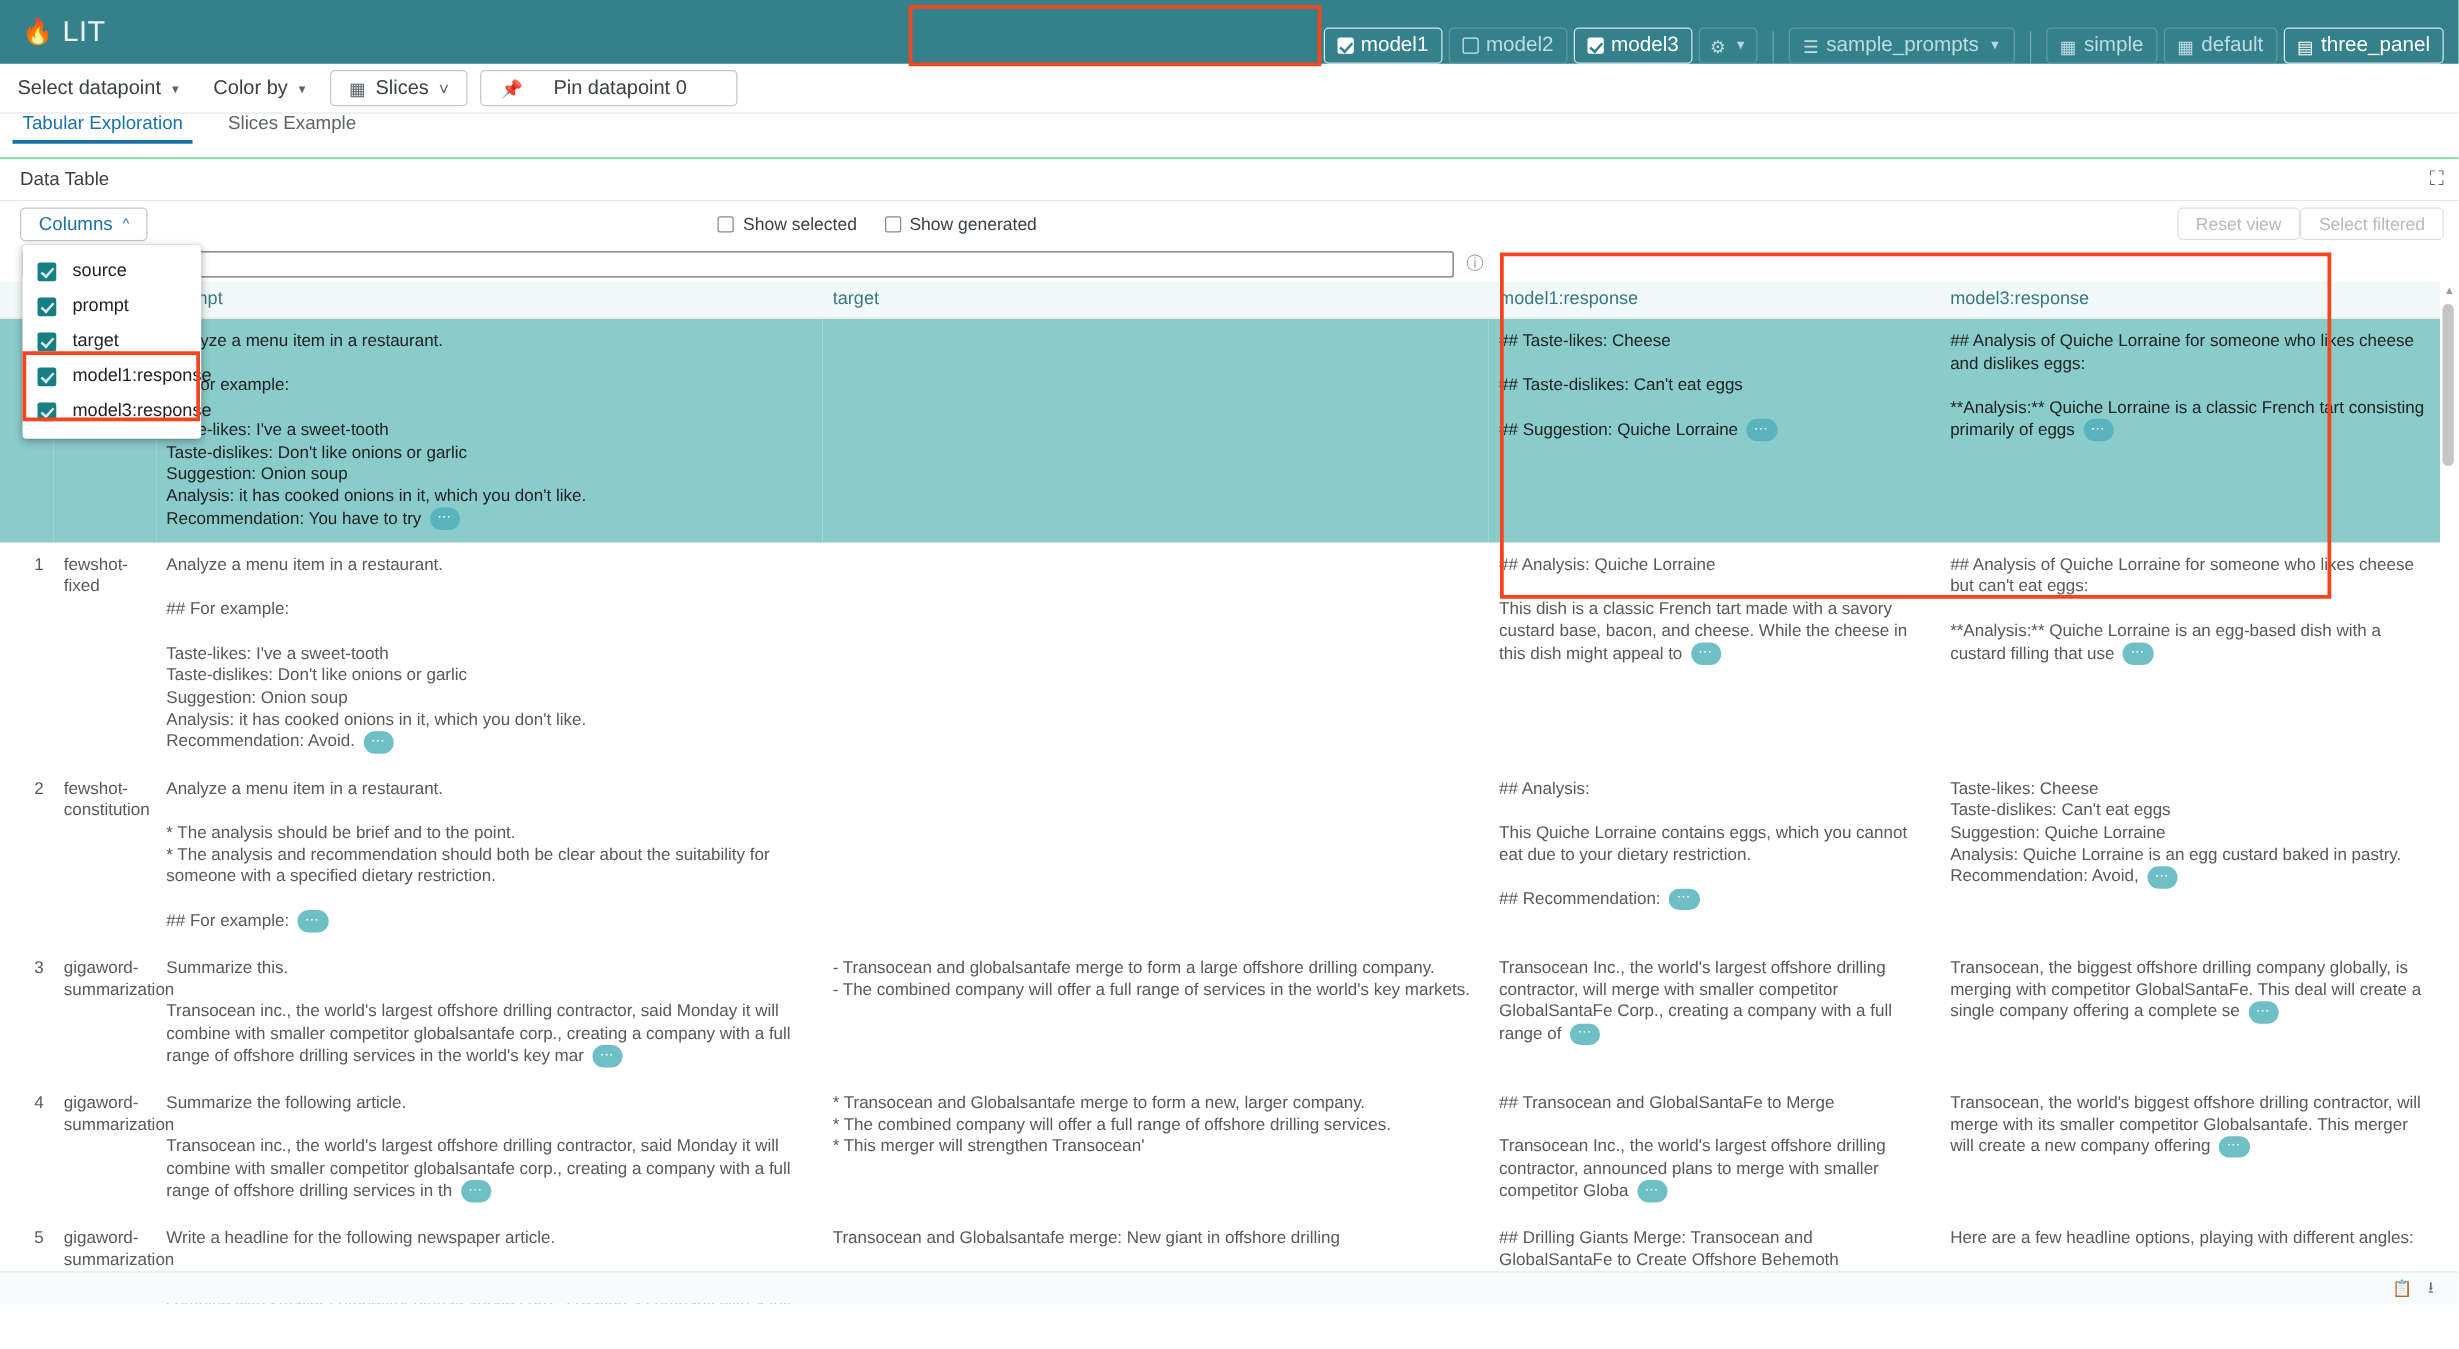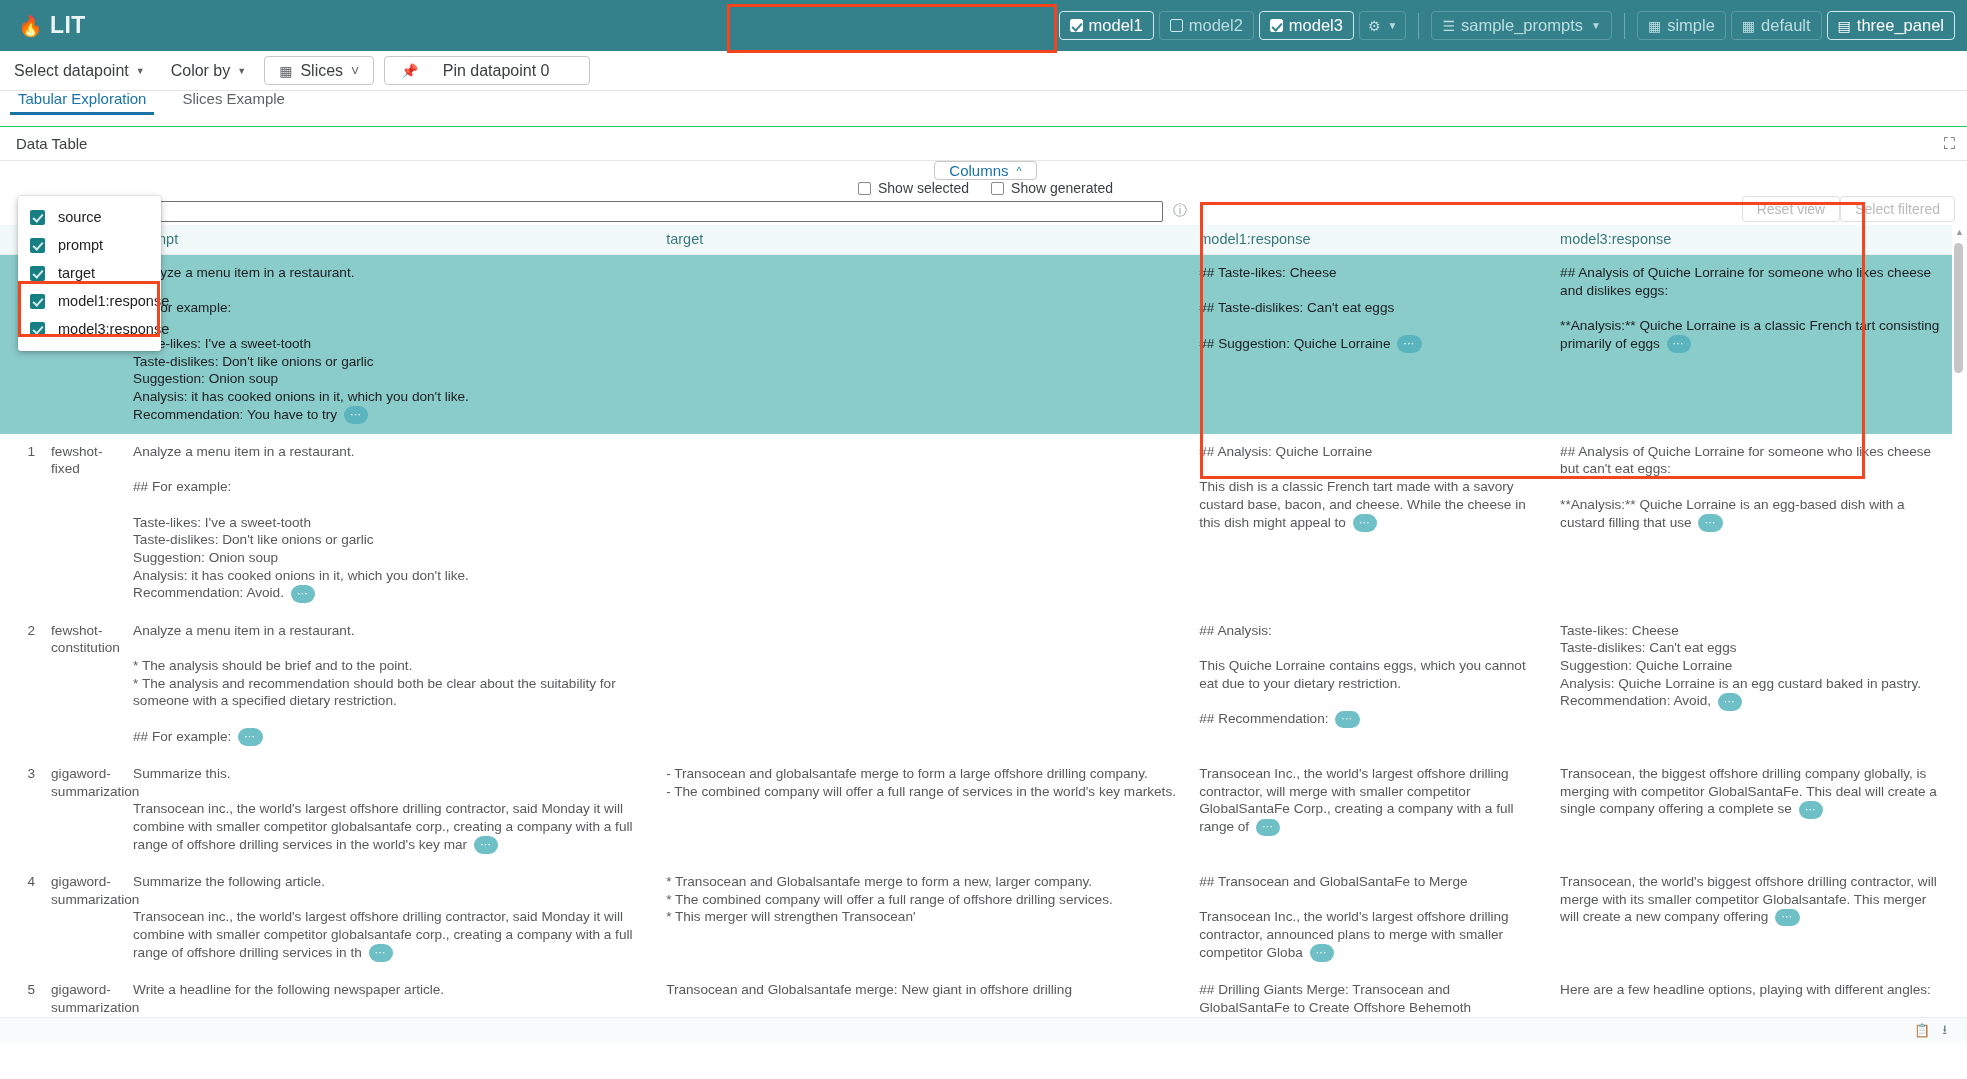--- a/index.html
+++ b/index.html
@@ -18,25 +18,25 @@
     position: relative;
     height: 51px;
     background: #34808b;
     display: flex;
     align-items: center;
     padding: 0 10px;
     color: #fff;
   }
   .brand { display: flex; align-items: center; gap: 7px; padding-left: 8px; }
   .brand-flame { font-size: 20px; line-height: 1; }
-  .brand-name { font-size: 23px; letter-spacing: .5px; color: #eaf4f5; font-weight: 700; }
+  .brand-name { font-size: 23px; letter-spacing: .5px; color: #eaf4f5; font-weight: 400; }
 
   .topbar-center {
     position: absolute; left: 0; right: 0; top: 0; height: 51px;
-    display: flex; align-items: center; justify-content: flex-end;
+    display: flex; align-items: flex-end; justify-content: flex-end;
     padding-right: 12px;
     pointer-events: none;
   }
   .tb-group { display: flex; align-items: center; gap: 5px; pointer-events: auto; }
   .tb-sep { width: 1px; height: 26px; background: #6ea9b1; margin: 0 12px; }
 
   .chip {
     display: inline-flex; align-items: center; gap: 6px;
     height: 29px; padding: 0 10px;
     border: 1px solid #5c9ba4; border-radius: 4px;
@@ -97,21 +97,21 @@
   .module-head {
     height: 34px; display: flex; align-items: center; justify-content: space-between;
     padding: 0 12px 0 16px; border-bottom: 1px solid #e6e6e6; background: #fff;
   }
   .module-title { font-size: 15px; color: #3c4043; }
   .expand-ico { color: #5f6368; font-size: 16px; cursor: pointer; }
 
   
   .tbl-toolbar {
     height: 36px; display: flex; align-items: center; padding: 0 12px 0 16px;
-    position: relative; background: #fff; flex-direction: column;
+    position: relative; background: #fff;
   }
   .columns-btn {
     display: inline-flex; align-items: center; gap: 8px; height: 27px; padding: 0 14px;
     border: 1px solid #c6c6c6; border-radius: 4px; background: #fff;
     font-size: 15px; color: #1a73a7; cursor: pointer;
   }
   .columns-btn .caret { font-size: 11px; }
   .checkrow { display: flex; align-items: flex-start; gap: 22px; margin: 0 auto; }
   .chk-item { display: inline-flex; align-items: center; gap: 7px; font-size: 14px; color: #3c4043; cursor: pointer; }
   .chk-box { width: 13px; height: 13px; border: 1.5px solid #8a8a8a; border-radius: 2px; background: #fff; }

